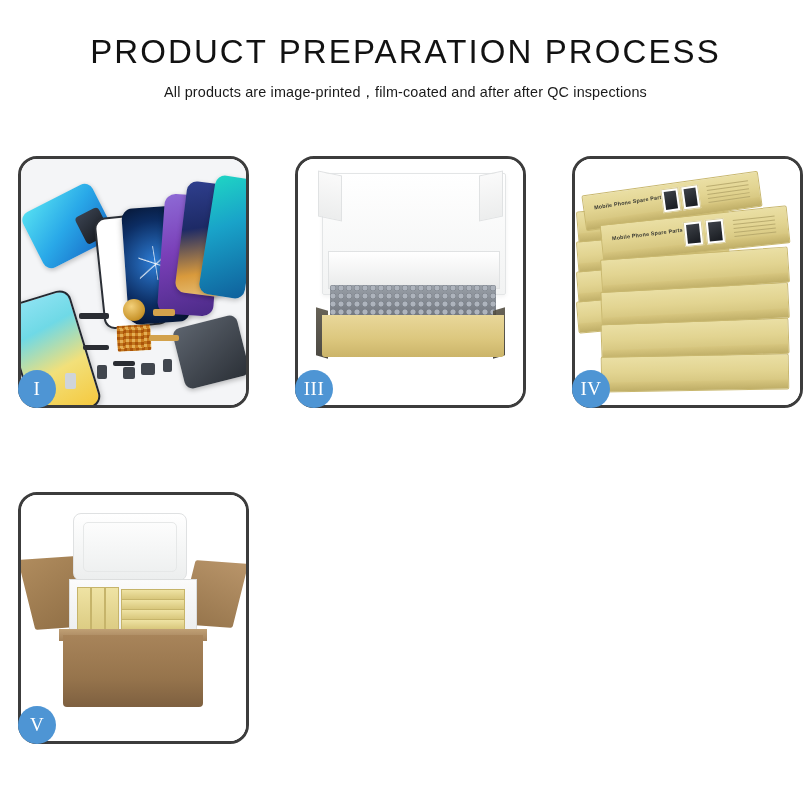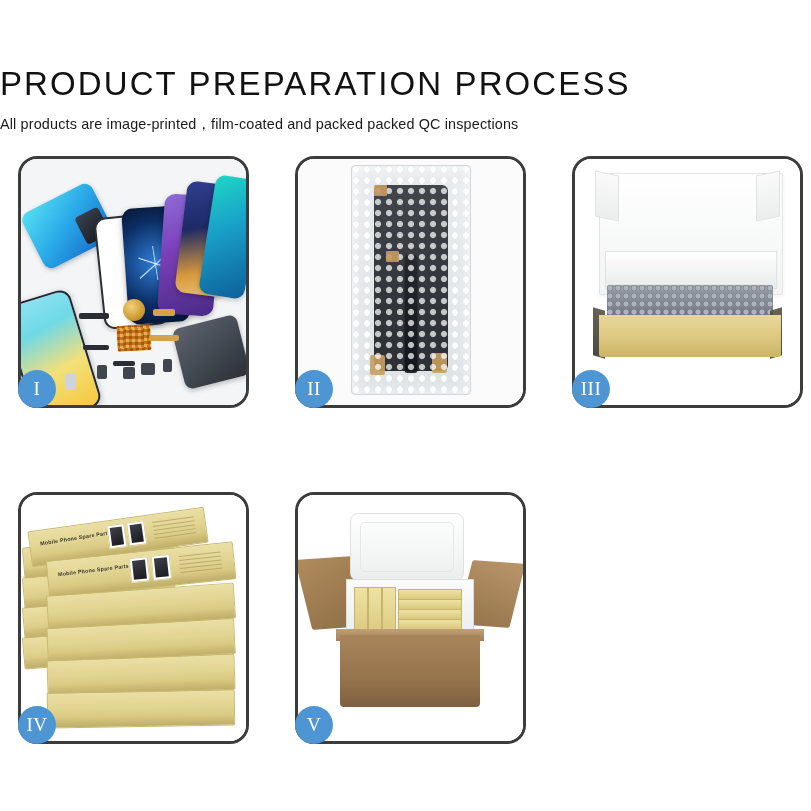--- a/index.html
+++ b/index.html
@@ -15,22 +15,22 @@
     color: #000000;
   }
   .page {
     width: 811px;
     height: 811px;
     position: relative;
     box-sizing: border-box;
   }
   
   .header {
-    padding-top: 66px;
-    text-align: left;
+    padding-top: 34px;
+    text-align: center;
   }
   .title {
     font-size: 33px;
     font-weight: 400;
     letter-spacing: 2.1px;
     color: #121212;
     line-height: 1.12;
     white-space: nowrap;
   }
   .subtitle {
@@ -333,21 +333,21 @@
     position:absolute; background: #a88255; opacity:.75; border-radius:1px;
   }
 </style>
 </head>
 <body>
 
 <div class="page">
 
   <div class="header">
     <div class="title">PRODUCT PREPARATION PROCESS</div>
-    <div class="subtitle">All products are image-printed，film-coated and packed packed QC inspections</div>
+    <div class="subtitle">All products are image-printed，film-coated and after after QC inspections</div>
   </div>
 
   <div class="grid">
 
     <div class="card">
       <div class="card-inner c1">
         <div class="screenA"></div>
         <div class="screenB"></div>
         <div class="screenC">
           <div class="crack"></div>
@@ -366,33 +366,20 @@
         <div class="flex" style="left:128px;top:176px;width:30px;height:6px;"></div>
         <div class="dot" style="left:76px;top:206px;width:10px;height:14px;"></div>
         <div class="dot" style="left:102px;top:208px;width:12px;height:12px;"></div>
         <div class="dot" style="left:120px;top:204px;width:14px;height:12px;"></div>
         <div class="dot" style="left:142px;top:200px;width:9px;height:13px;"></div>
         <div class="dot" style="left:44px;top:214px;width:11px;height:16px;background:#cfd4da;"></div>
       </div>
       <div class="badge">I</div>
     </div>
 
-    <div class="card">
-      <div class="card-inner c2">
-        <div class="bubblebag"></div>
-        <div class="innerpart"></div>
-        <div class="cable"></div>
-        <div class="conn" style="left:72px;top:196px;"></div>
-        <div class="conn" style="left:134px;top:194px;"></div>
-        <div class="bubbleoverlay"></div>
-        <div class="tape" style="left:76px;top:26px;"></div>
-        <div class="tape" style="left:88px;top:92px;"></div>
-      </div>
-      <div class="badge">II</div>
-    </div>
 
     <div class="card">
       <div class="card-inner c3">
         <div class="lid"></div>
         <div class="lidflapL"></div>
         <div class="lidflapR"></div>
         <div class="foam"></div>
         <div class="bubblefill"></div>
         <div class="boxedgeL"></div>
         <div class="boxedgeR"></div>

